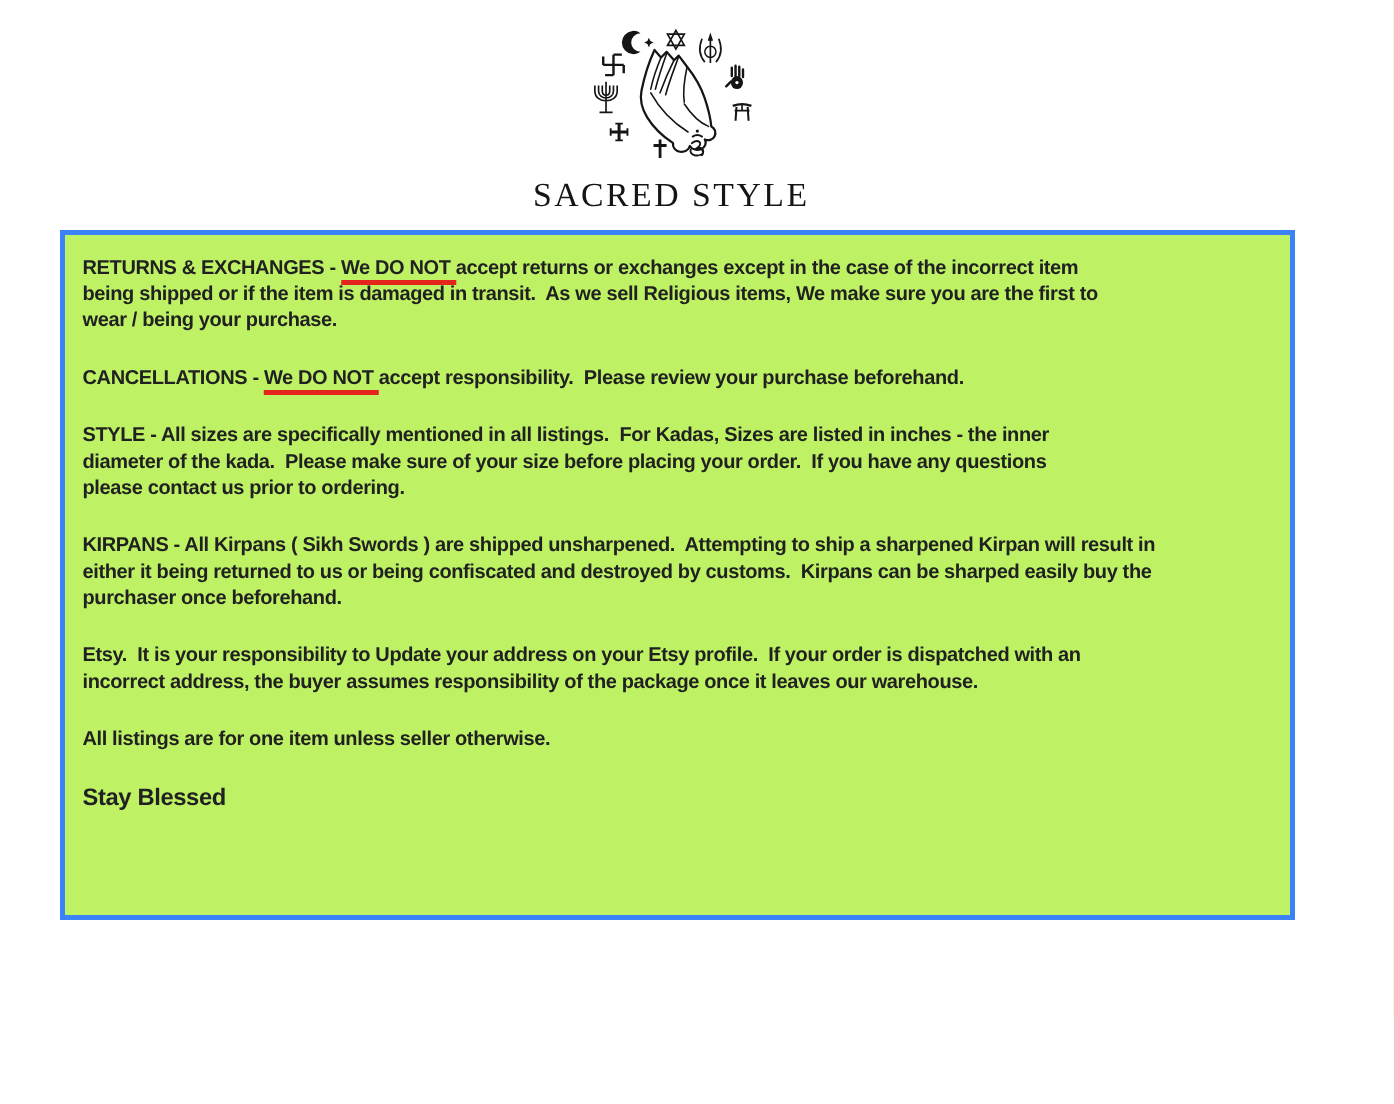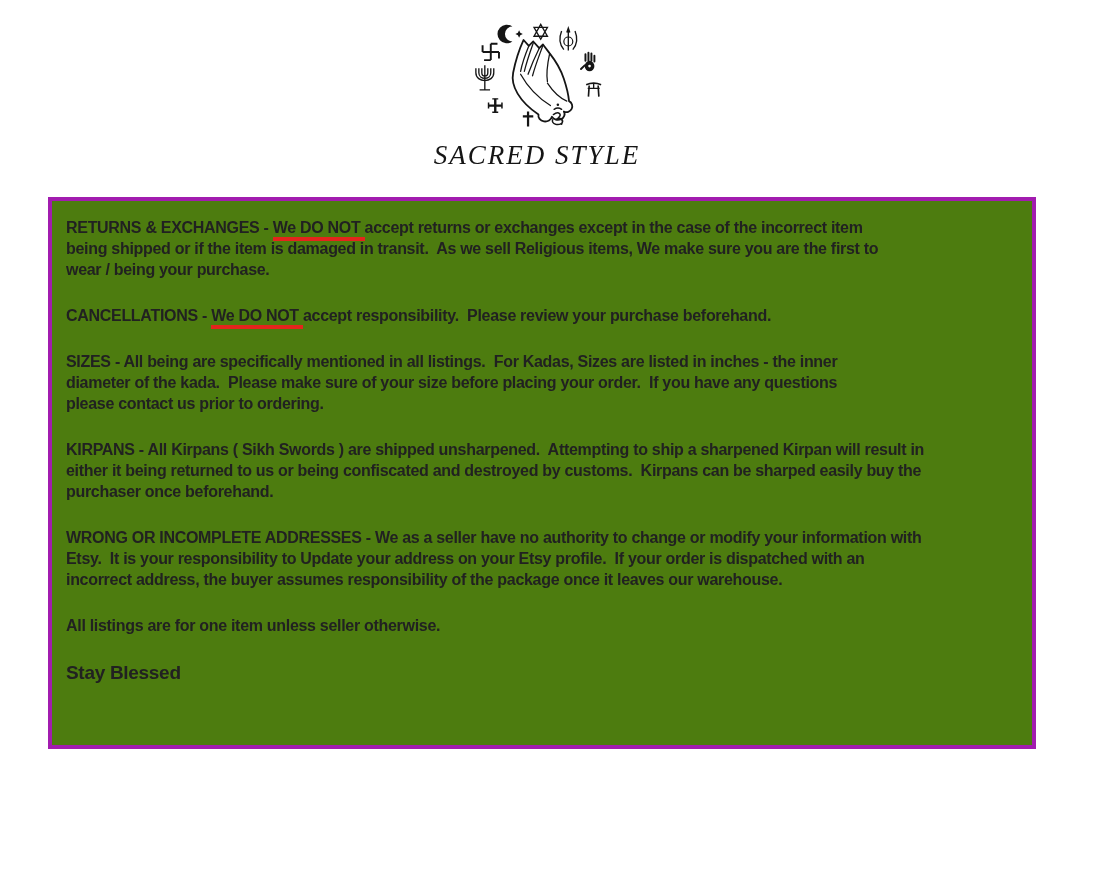--- a/index.html
+++ b/index.html
@@ -1,29 +1,29 @@
 <!DOCTYPE html>
 <html><head>
 <meta charset="utf-8">
 <style>
   html,body{margin:0;padding:0;}
   body{
     width:1115px;height:883px;background:#ffffff;position:relative;
     font-family:"Liberation Sans",sans-serif;overflow:hidden;
   }
-  .brand{position:absolute;top:22px;left:0;width:1074px;text-align:center;font-style:italic;}
+  .brand{position:absolute;top:22px;left:0;width:1074px;text-align:center;}
   .logo{width:164px;height:112px;display:inline-block;}
   .brand-title{
     margin-top:2px;
     font-family:"Liberation Serif","DejaVu Serif",serif;
     font-size:27px;letter-spacing:2px;color:#151515;font-weight:500;
   }
   .policy-box{
-    position:absolute;left:48px;top:197px;width:952px;height:512px;
-    border:4px solid #a21caf;padding:16px 14px;background:#4d7c0f;
+    position:absolute;left:48px;top:184px;width:952px;height:512px;
+    border:4px solid #3b82f6;padding:16px 14px;background:#bef264;
   }
   .para{margin:0 0 25px 0;color:#212121;font-weight:700;font-size:16px;
     line-height:21px;letter-spacing:-0.3px;}
   .para.large{font-size:19px;line-height:23px;}
   .para:last-child{margin-bottom:12px;}
   .line{white-space:pre;}
   .red-underline{border-bottom:4px solid #e3251c;padding-bottom:1px;}
   svg .ink{fill:#151515;}
   svg .stroke{fill:none;stroke:#151515;}
 </style>
@@ -104,31 +104,30 @@
   <main class="policy-box">
       <div class="para">
         <div class="line"><span>RETURNS &amp; EXCHANGES - </span><span class="red-underline" style="border-bottom-color: rgb(227, 37, 28);">We DO NOT </span><span>accept returns or exchanges except in the case of the incorrect item</span></div>
         <div class="line"><span>being shipped or if the item is damaged in transit.  As we sell Religious items, We make sure you are the first to</span></div>
         <div class="line"><span>wear / being your purchase.</span></div>
       </div>
       <div class="para">
         <div class="line"><span>CANCELLATIONS - </span><span class="red-underline" style="border-bottom-color: rgb(227, 37, 28);">We DO NOT </span><span>accept responsibility.  Please review your purchase beforehand.</span></div>
       </div>
       <div class="para">
-        <div class="line"><span>SIZES - All being are specifically mentioned in all listings.  For Kadas, Sizes are listed in inches - the inner</span></div>
+        <div class="line"><span>STYLE - All sizes are specifically mentioned in all listings.  For Kadas, Sizes are listed in inches - the inner</span></div>
         <div class="line"><span>diameter of the kada.  Please make sure of your size before placing your order.  If you have any questions</span></div>
         <div class="line"><span>please contact us prior to ordering.</span></div>
       </div>
       <div class="para">
         <div class="line"><span>KIRPANS - All Kirpans ( Sikh Swords ) are shipped unsharpened.  Attempting to ship a sharpened Kirpan will result in</span></div>
         <div class="line"><span>either it being returned to us or being confiscated and destroyed by customs.  Kirpans can be sharped easily buy the</span></div>
         <div class="line"><span>purchaser once beforehand.</span></div>
       </div>
       <div class="para">
-        <div class="line"><span>WRONG OR INCOMPLETE ADDRESSES - We as a seller have no authority to change or modify your information with</span></div>
         <div class="line"><span>Etsy.  It is your responsibility to Update your address on your Etsy profile.  If your order is dispatched with an</span></div>
         <div class="line"><span>incorrect address, the buyer assumes responsibility of the package once it leaves our warehouse.</span></div>
       </div>
       <div class="para">
         <div class="line"><span>All listings are for one item unless seller otherwise.</span></div>
       </div>
       <div class="para large">
         <div class="line"><span>Stay Blessed</span></div>
       </div>
     </main>

